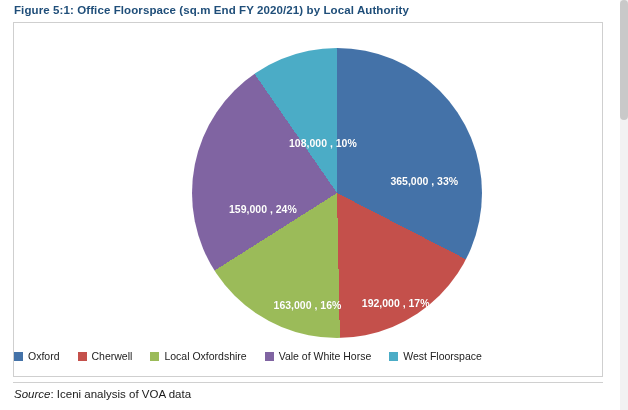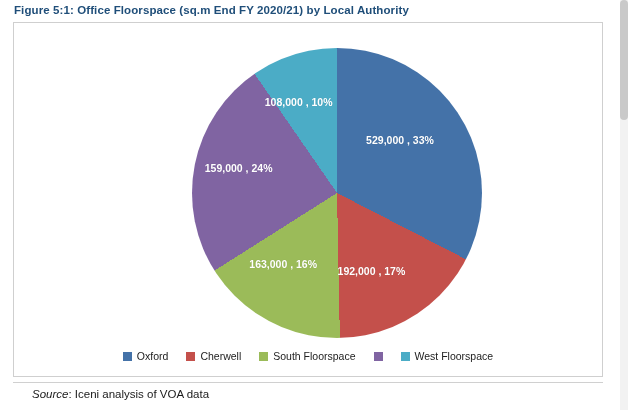--- a/index.html
+++ b/index.html
@@ -50,32 +50,32 @@
   .pie {
     width: 290px;
     height: 290px;
     border-radius: 50%;
   }
   .slice-label {
     position: absolute;
     color: #ffffff;
     font-size: 10.5px;
     font-weight: bold;
-    text-align: left;
+    text-align: right;
     line-height: 13px;
     white-space: pre-line;
     text-shadow: 0 0 1px rgba(0,0,0,0.15);
+    margin-top: 41px;
   }
   .legend {
     position: absolute;
     left: 0;
     right: 0;
     bottom: 14px;
     display: flex;
-    justify-content: center;
     align-items: center;
     gap: 18px;
   }
   .legend-item {
     display: flex;
     align-items: center;
     gap: 5px;
   }
   .legend-swatch {
     width: 9px;
@@ -89,21 +89,21 @@
   .source-rule {
     position: absolute;
     left: 13px;
     top: 382px;
     width: 590px;
     height: 0;
     border-top: 1px solid #d0d0d0;
   }
   .source-line {
     position: absolute;
-    left: 32px;
+    left: 14px;
     top: 388px;
     font-size: 11.5px;
     color: #1a1a1a;
   }
   .source-line .src-word {
     font-style: italic;
   }
   .scrollbar {
     position: absolute;
     right: 0;
@@ -127,42 +127,43 @@
 
 <div id="root">
 
   <div class="fig-title">Figure 5:1: Office Floorspace (sq.m End FY 2020/21) by Local Authority</div>
 
   <div class="chart-box">
 
     <div class="pie-wrap">
       <div class="pie" id="pie" style="background: conic-gradient(rgb(68, 114, 168) 0%, rgb(68, 114, 168) 32.56%, rgb(196, 80, 75) 32.56%, rgb(196, 80, 75) 49.688%, rgb(155, 187, 89) 49.688%, rgb(155, 187, 89) 66.012%, rgb(128, 100, 162) 66.012%, rgb(128, 100, 162) 90.366%, rgb(75, 172, 198) 90.366%, rgb(75, 172, 198) 100%);"></div>
 
-      <div class="slice-label" id="lbl0" style="width: 92px; left: 174.119px; top: 86.1621px;">529,000 , 33%</div>
-      <div class="slice-label" id="lbl1" style="width: 92px; left: 145.572px; top: 217px;">192,000 , 17%</div>
+      <div class="slice-label" id="lbl0" style="width: 92px; left: 174.119px; top: 86.1621px;">365,000 , 33%</div>
+      <div class="slice-label" id="lbl1" style="width: 92px; left: 145.572px; top: 208px;">192,000 , 17%</div>
       <div class="slice-label" id="lbl2" style="width: 92px; left: 57.3337px; top: 209.511px;">163,000 , 16%</div>
       <div class="slice-label" id="lbl3" style="width: 92px; left: 12.7608px; top: 114.484px;">159,000 , 24%</div>
       <div class="slice-label" id="lbl4" style="width: 92px; left: 72.7699px; top: 48.0001px;">108,000 , 10%</div>
     </div>
 
     <div class="legend" id="legend">
         <div class="legend-item">
           <span class="legend-swatch" style="background: rgb(68, 114, 168);"></span>
           <span class="legend-label">Oxford</span>
         </div>
         <div class="legend-item">
           <span class="legend-swatch" style="background: rgb(196, 80, 75);"></span>
           <span class="legend-label">Cherwell</span>
         </div>
         <div class="legend-item">
           <span class="legend-swatch" style="background: rgb(155, 187, 89);"></span>
-          <span class="legend-label">South Floorspace</span>
+          <span class="legend-label">Local Oxfordshire</span>
         </div>
         <div class="legend-item">
           <span class="legend-swatch" style="background: rgb(128, 100, 162);"></span>
+          <span class="legend-label">Vale of White Horse</span>
         </div>
         <div class="legend-item">
           <span class="legend-swatch" style="background: rgb(75, 172, 198);"></span>
           <span class="legend-label">West Floorspace</span>
         </div>
       </div>
   </div>
 
   <div class="source-rule"></div>
   <div class="source-line"><span class="src-word">Source</span><span>: Iceni analysis of VOA data</span></div>

